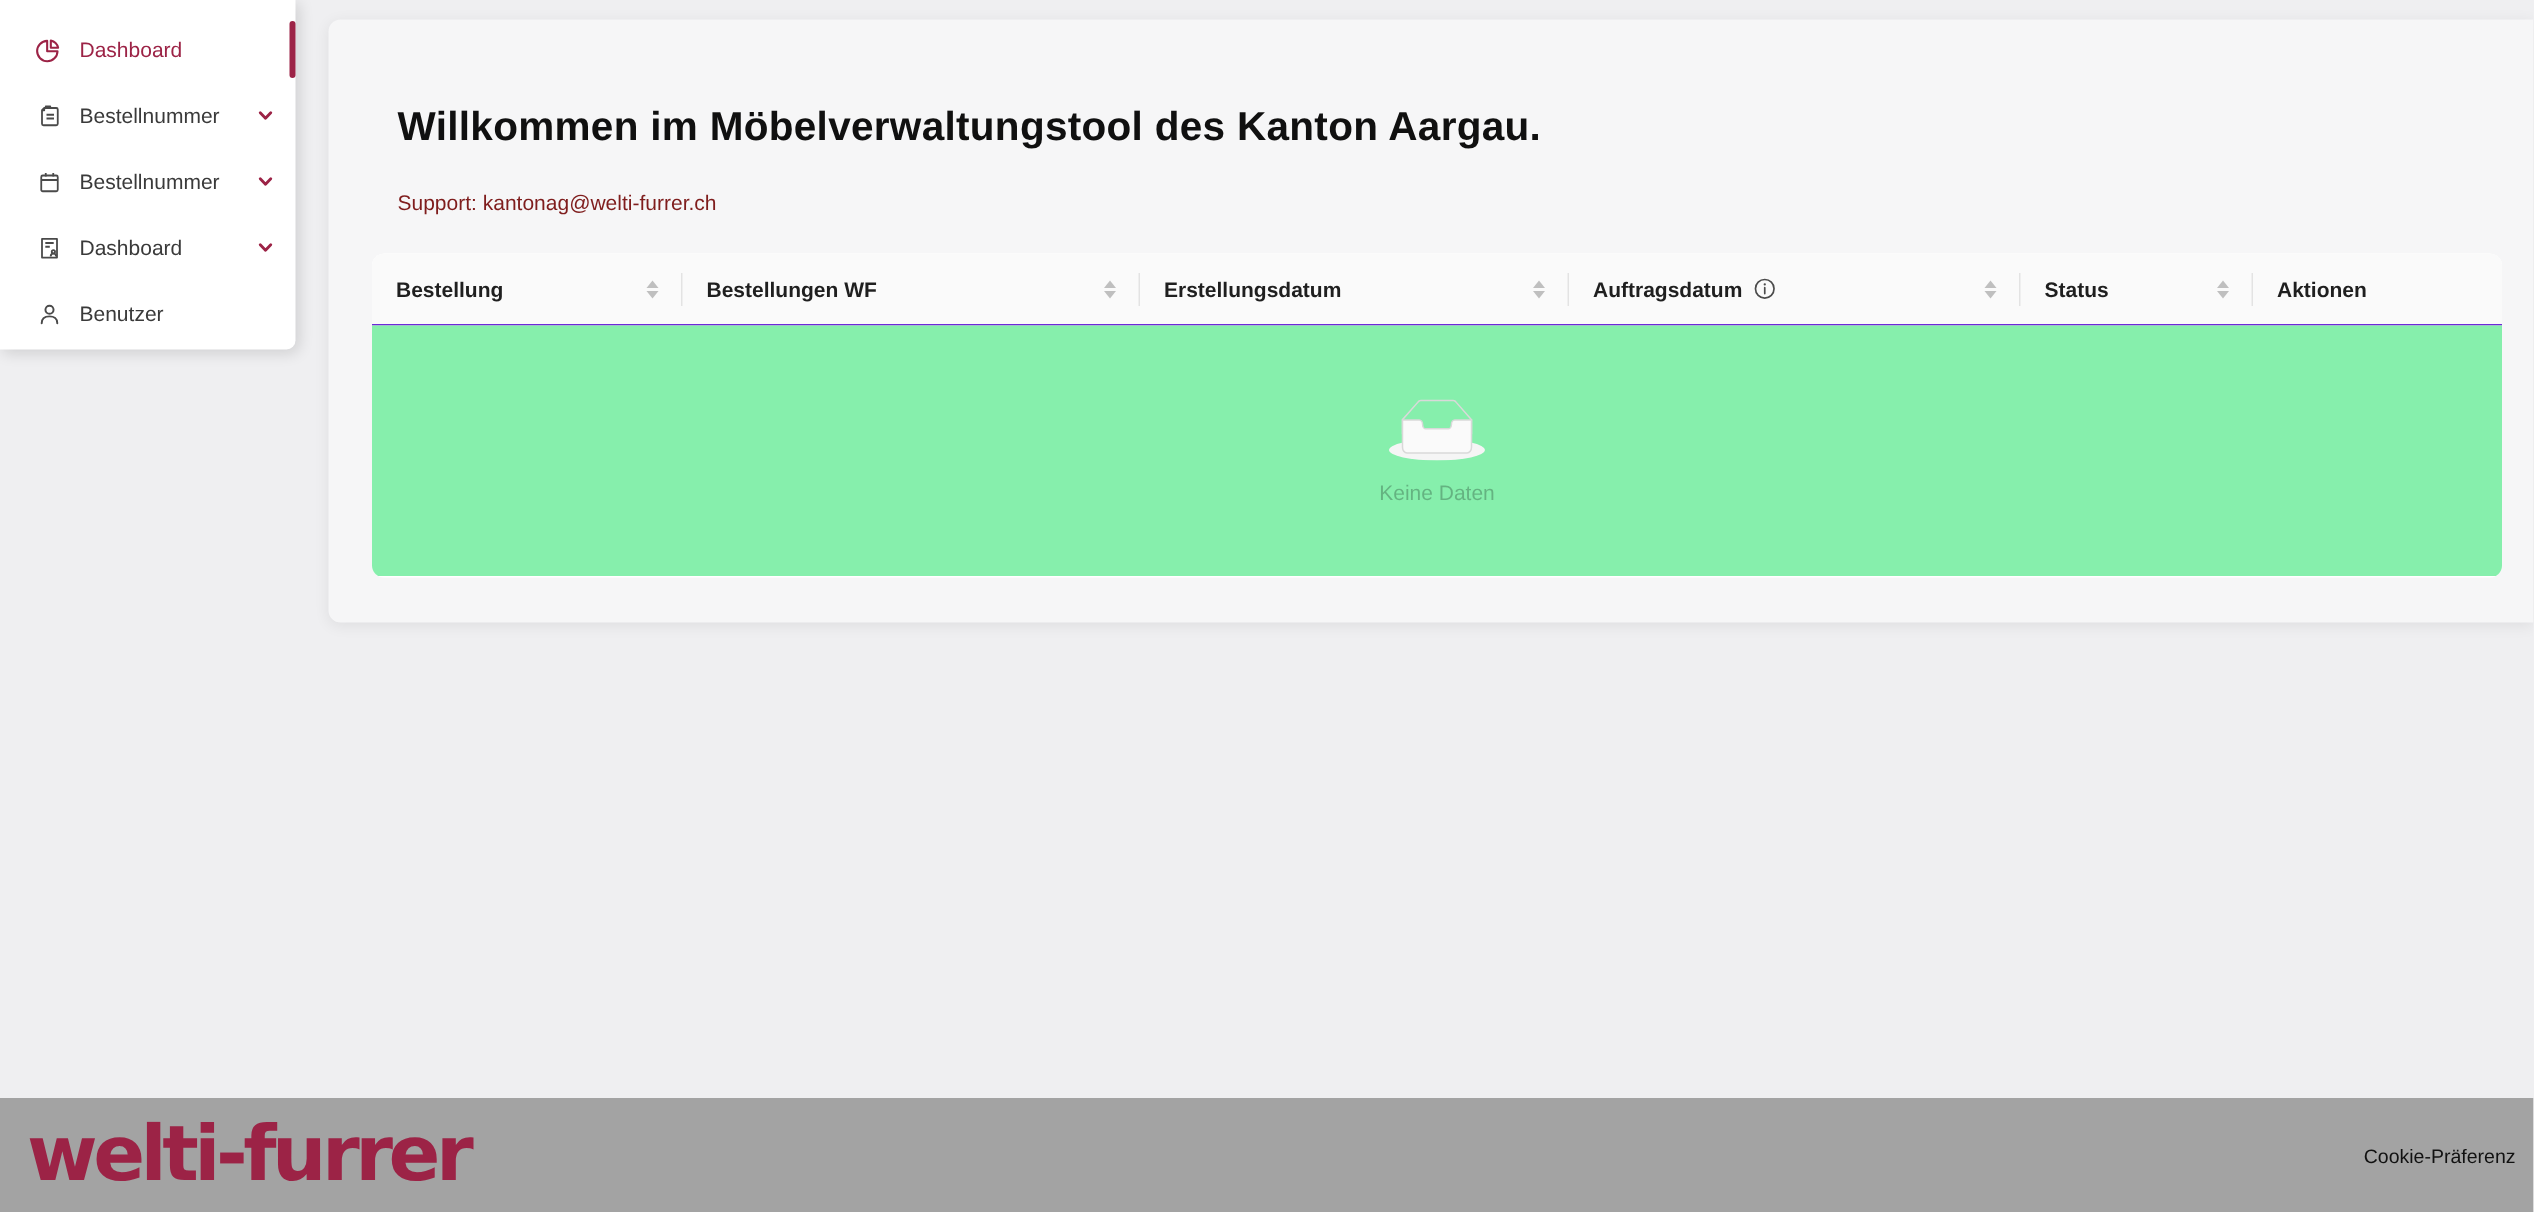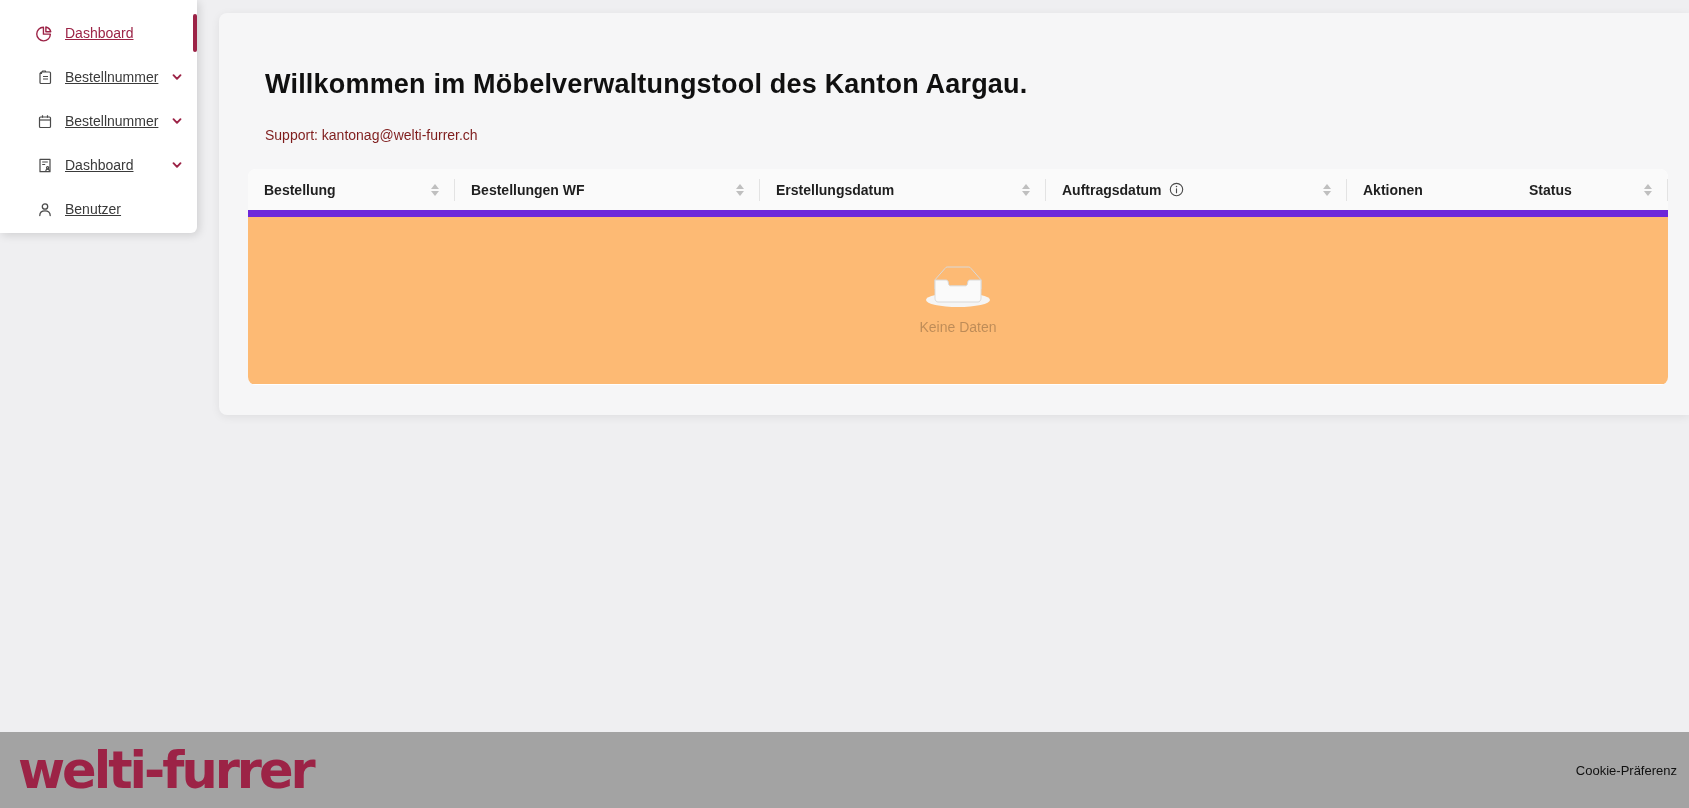--- a/index.html
+++ b/index.html
@@ -18,24 +18,23 @@
     background:#fff;
     box-shadow:2px 2px 10px rgba(0,0,0,0.14);
     border-radius:0 0 6px 0;
     padding-top:13px;
     z-index:3;
   }
   .side-item {
     position:relative;
     height:40px; margin:0 0 4px 0;
     display:flex; align-items:center;
-    padding-left:36px; padding-right:14px;
+    padding-left:24px; padding-right:14px;
     font-size:14px; color:#3a3a3a;
     cursor:pointer;
-    text-decoration:underline;
   }
   .side-item .mi { width:17px; height:17px; margin-right:12px; flex:0 0 auto; display:flex; align-items:center; justify-content:center; color:#4a4a4a; }
   .side-item.active { color:#9c2346; }
   .side-item.active .mi { color:#9c2346; }
   .side-item .chev { margin-left:auto; width:12px; height:12px; color:#9c2346; display:flex; }
   .active-bar {
     position:absolute; right:0; top:1px; width:4px; height:38px;
     background:#9c2346; border-radius:2px;
   }
 
@@ -58,41 +57,41 @@
     font-size:14px; color:#7f1d1d;
   }
 
   
   .table {
     position:absolute; left:29px; top:156px; width:1420px; height:216px;
     background:#fff; border-radius:8px; overflow:hidden;
   }
   .thead {
     display:flex; height:48px; background:#fafafa;
-    border-bottom:7px solid #6d28d9;
+    border-bottom:1px solid #6d28d9;
   }
   .th {
     position:relative;
     display:flex; align-items:center;
     padding:0 16px;
     font-size:14px; font-weight:700; color:rgba(0,0,0,0.88);
     cursor:pointer;
   }
   .th .sep {
     position:absolute; right:0; top:50%; transform:translateY(-50%);
     width:1px; height:22px; background:rgba(0,0,0,0.09);
   }
   .sorter { margin-left:auto; display:flex; flex-direction:column; align-items:center; padding-left:10px; }
   .caret { width:0; height:0; border-left:4.5px solid transparent; border-right:4.5px solid transparent; }
   .caret.up { border-bottom:5.5px solid #bfbfbf; margin-bottom:2px; }
   .caret.down { border-top:5.5px solid #bfbfbf; }
   .info-ic { margin-left:7px; display:flex; color:rgba(0,0,0,0.70); }
 
   .tbody {
-    height:167px; background:#fdba74;
+    height:167px; background:#86efac;
     display:flex; flex-direction:column; align-items:center; justify-content:center;
   }
   .empty-text { margin-top:8px; font-size:14px; color:rgba(0,0,0,0.25); }
 
   
   .footer {
     position:absolute; left:0; bottom:0; width:1689px; height:76px;
     background:#a3a3a3; z-index:4;
   }
   .brand-logo {
@@ -226,31 +225,31 @@
             <circle cx="8" cy="4.9" r="0.8" fill="currentColor" stroke="none"></circle>
           </svg>
         </span>
         <span class="sorter">
             <i class="caret up"></i>
             <i class="caret down"></i>
           </span>
         <span class="sep"></span>
       </div>
 
+      <div class="th" style="width:155px">
+        <span>Status</span>
+        <span class="sorter">
+            <i class="caret up"></i>
+            <i class="caret down"></i>
+          </span>
+        <span class="sep"></span>
+      </div>
+
       <div class="th" style="width:166px">
         <span>Aktionen</span>
-      </div>
-
-      <div class="th" style="width:155px">
-        <span>Status</span>
-        <span class="sorter">
-            <i class="caret up"></i>
-            <i class="caret down"></i>
-          </span>
-        <span class="sep"></span>
       </div>
     </div>
 
     <div class="tbody">
       <span>
         <svg width="64" height="41" viewBox="0 0 64 41">
           <g transform="translate(0 1)" fill="none" fill-rule="evenodd">
             <ellipse fill="#f5f5f5" cx="32" cy="33" rx="32" ry="7"></ellipse>
             <g fill-rule="nonzero" stroke="#d9d9d9">
               <path d="M55 12.76L44.854 1.258C44.367.474 43.656 0 42.907 0H21.093c-.749 0-1.46.474-1.947 1.257L9 12.761V22h46v-9.24z"></path>

